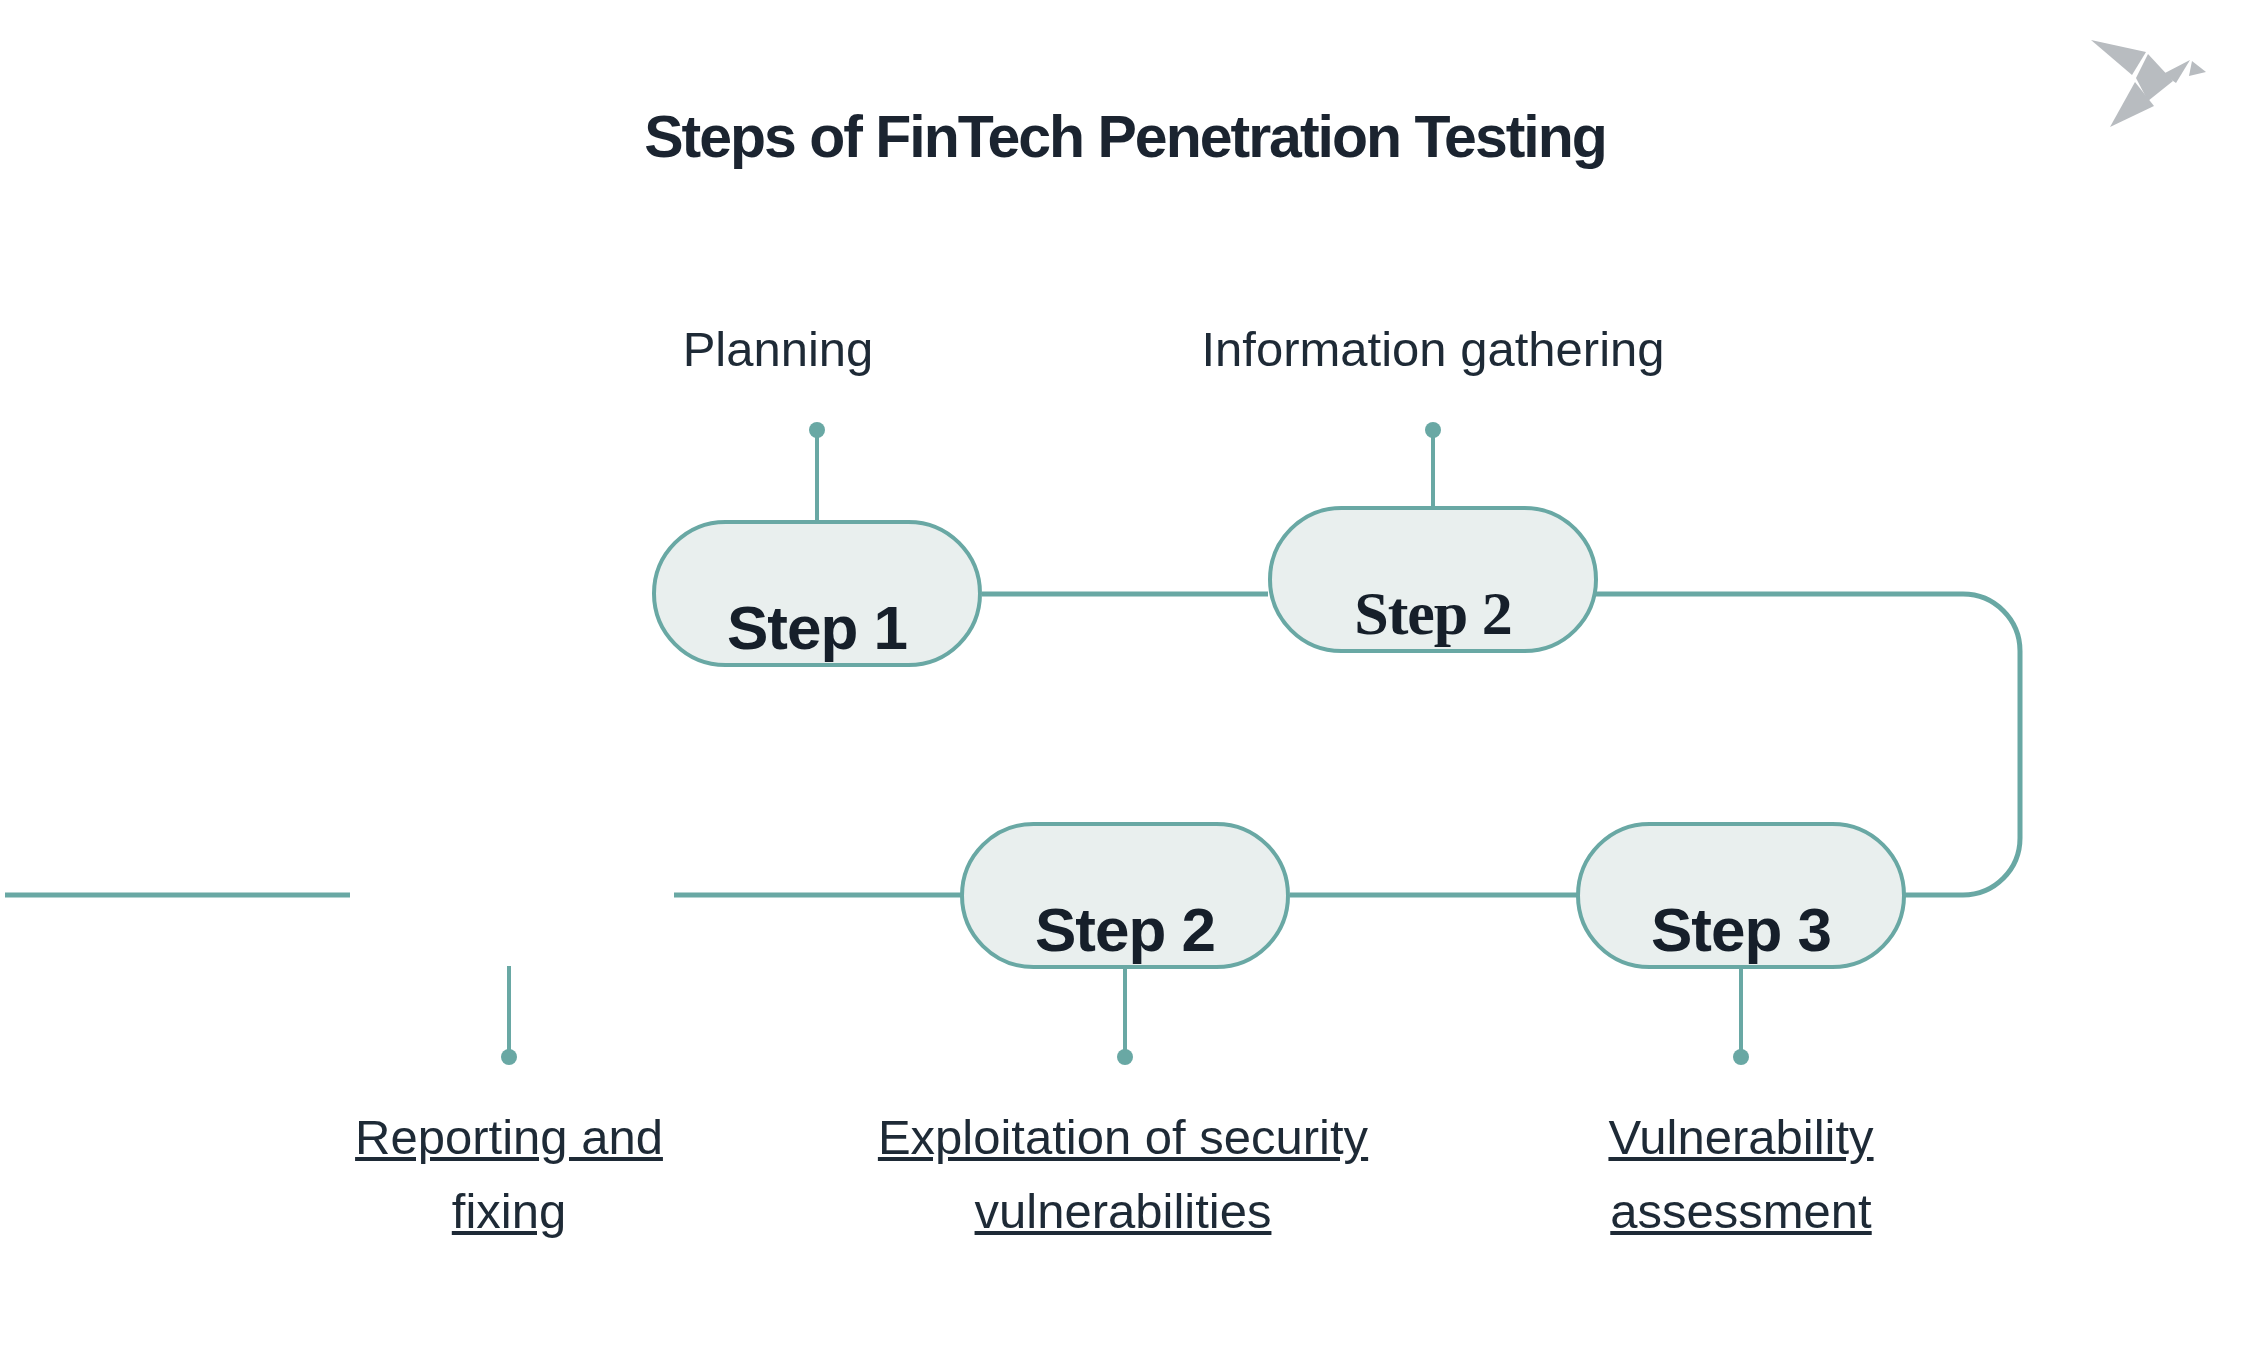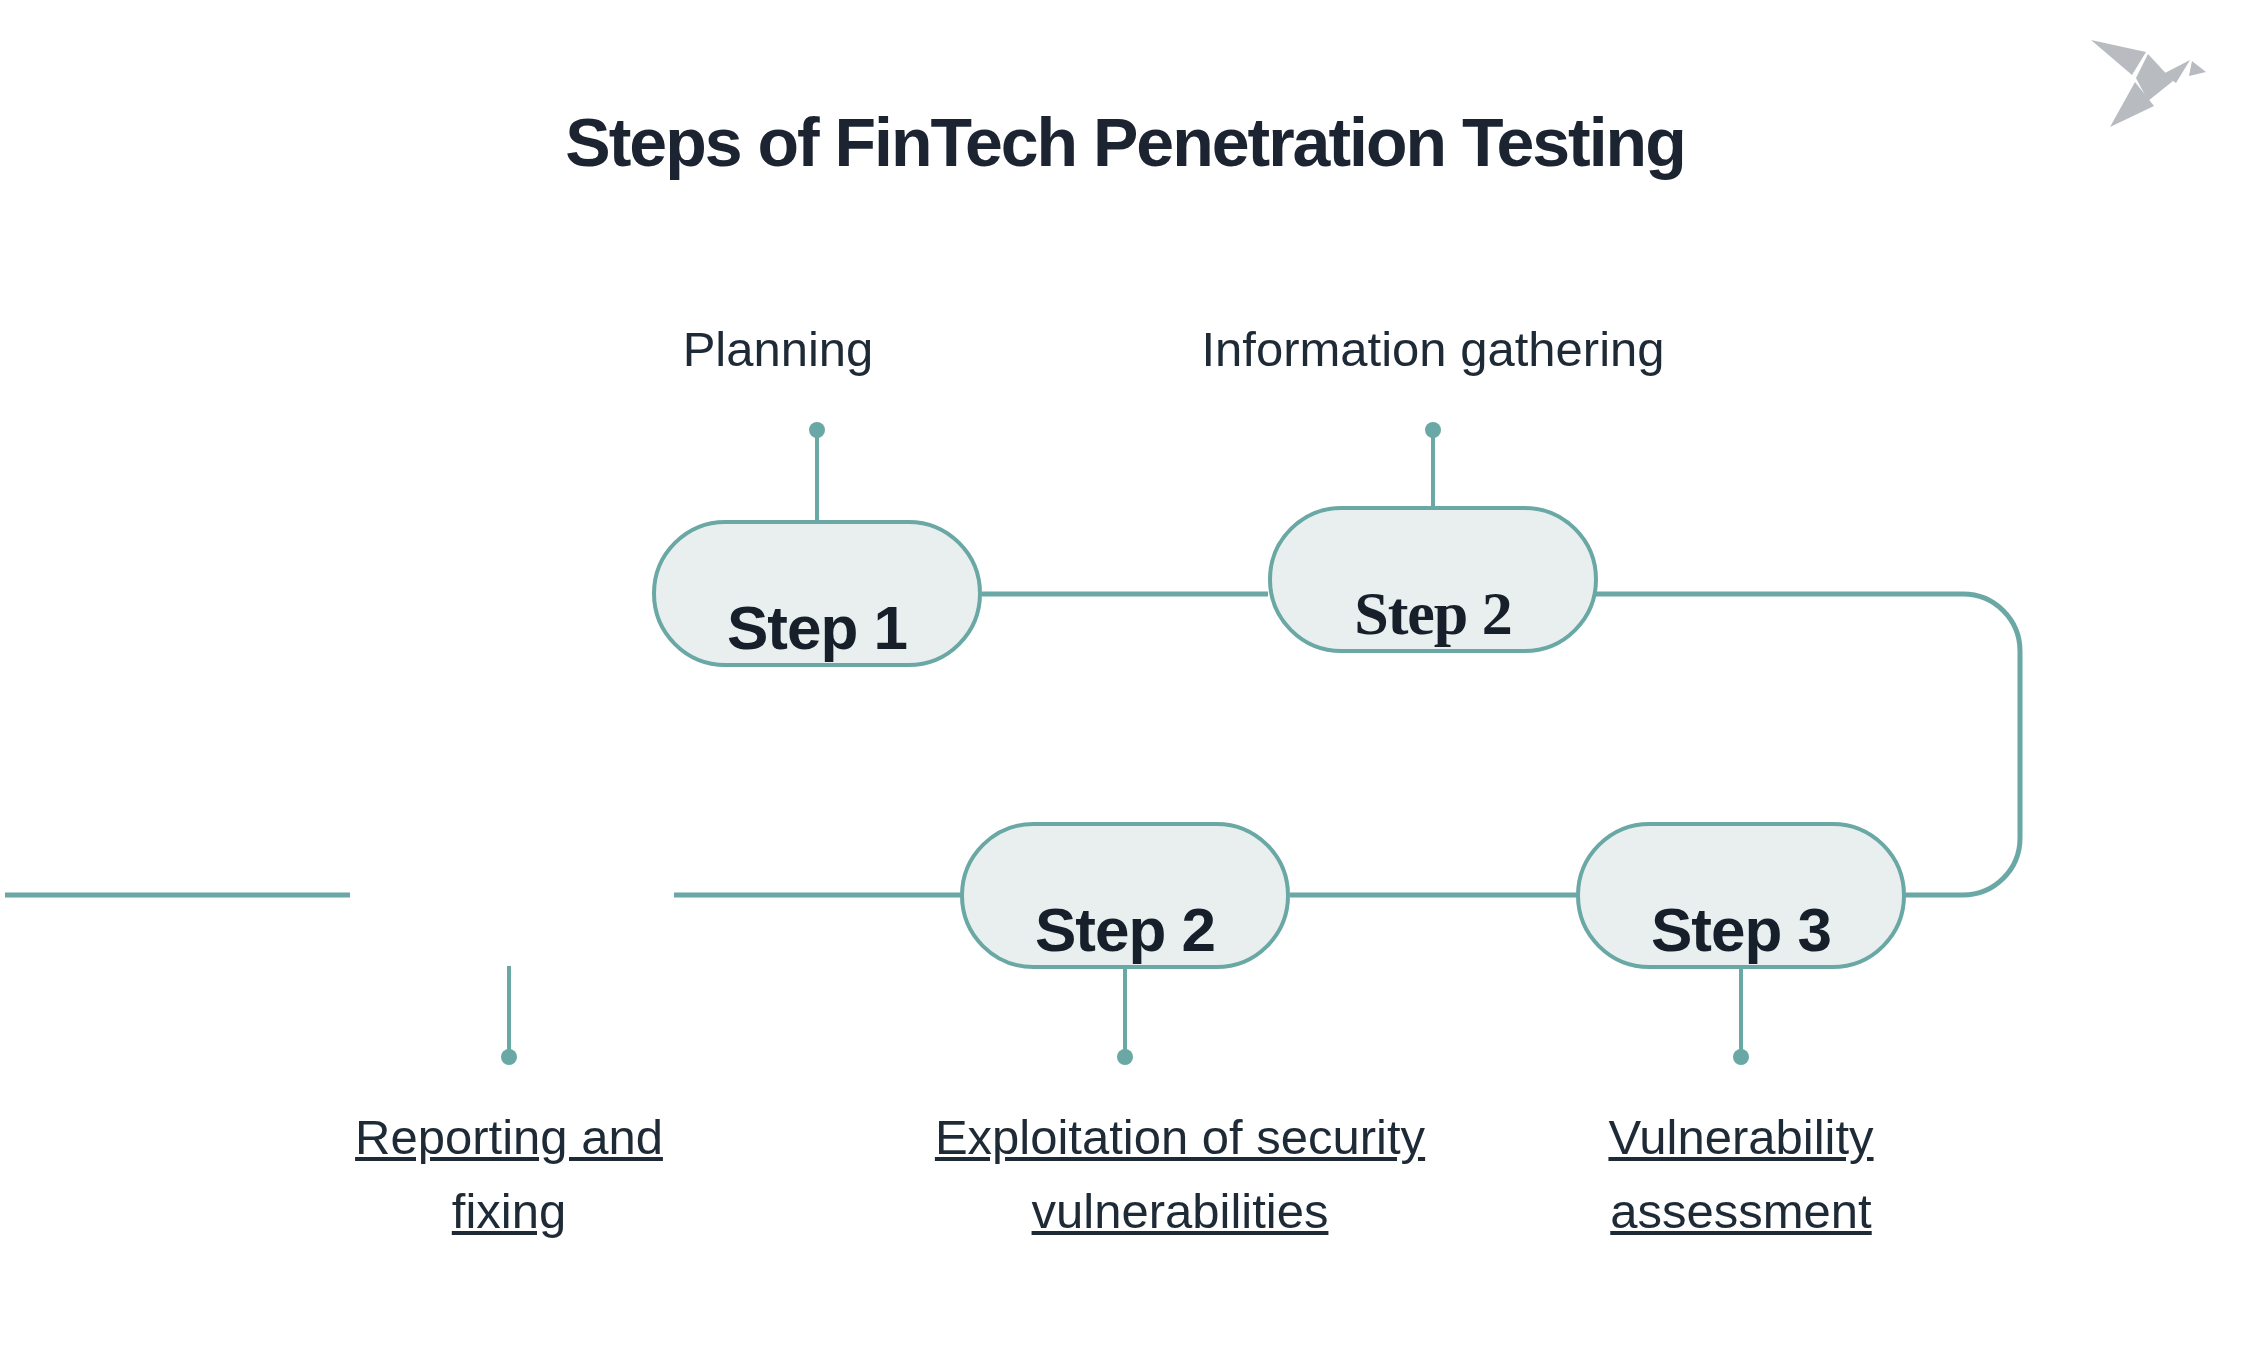--- a/index.html
+++ b/index.html
@@ -14,21 +14,21 @@
   .canvas{
     position:relative;
     width:2250px;height:1355px;
     background:#ffffff;
     overflow:hidden;
     font-family:"Liberation Sans", sans-serif;
   }
   .title{
     position:absolute;left:0;right:0;top:103px;
     text-align:center;
-    font-size:68px;font-weight:800;letter-spacing:-2px;
+    font-size:59px;font-weight:800;letter-spacing:-2px;
     color:var(--title-ink);
     white-space:nowrap;
   }
   .connectors{position:absolute;left:0;top:0;}
   .pill{
     position:absolute;
     width:330px;height:147px;
     box-sizing:border-box;
     background:var(--pill-fill);
     border:4px solid var(--accent);
@@ -47,21 +47,21 @@
     transform:translateX(-50%);
     text-align:center;
     font-size:49px;line-height:74px;font-weight:400;
     color:var(--label-ink);
   }
   .cap-top{top:312px;white-space:nowrap;}
   .cap-1{left:778px;}
   .cap-2{left:1433px;}
   .cap-bottom{top:1100px;text-decoration:underline;}
   .cap-3{left:1741px;width:420px;}
-  .cap-4{left:1180px;width:580px;}
+  .cap-4{left:1123px;width:580px;}
   .cap-5{left:509px;width:340px;}
   .logo{position:absolute;left:2088px;top:28px;}
 </style>
 </head>
 <body>
 
 <div class="canvas">
 
   <svg class="connectors" width="2250" height="1355" viewBox="0 0 2250 1355" aria-hidden="true">
     <g stroke="var(--accent)" fill="none">

